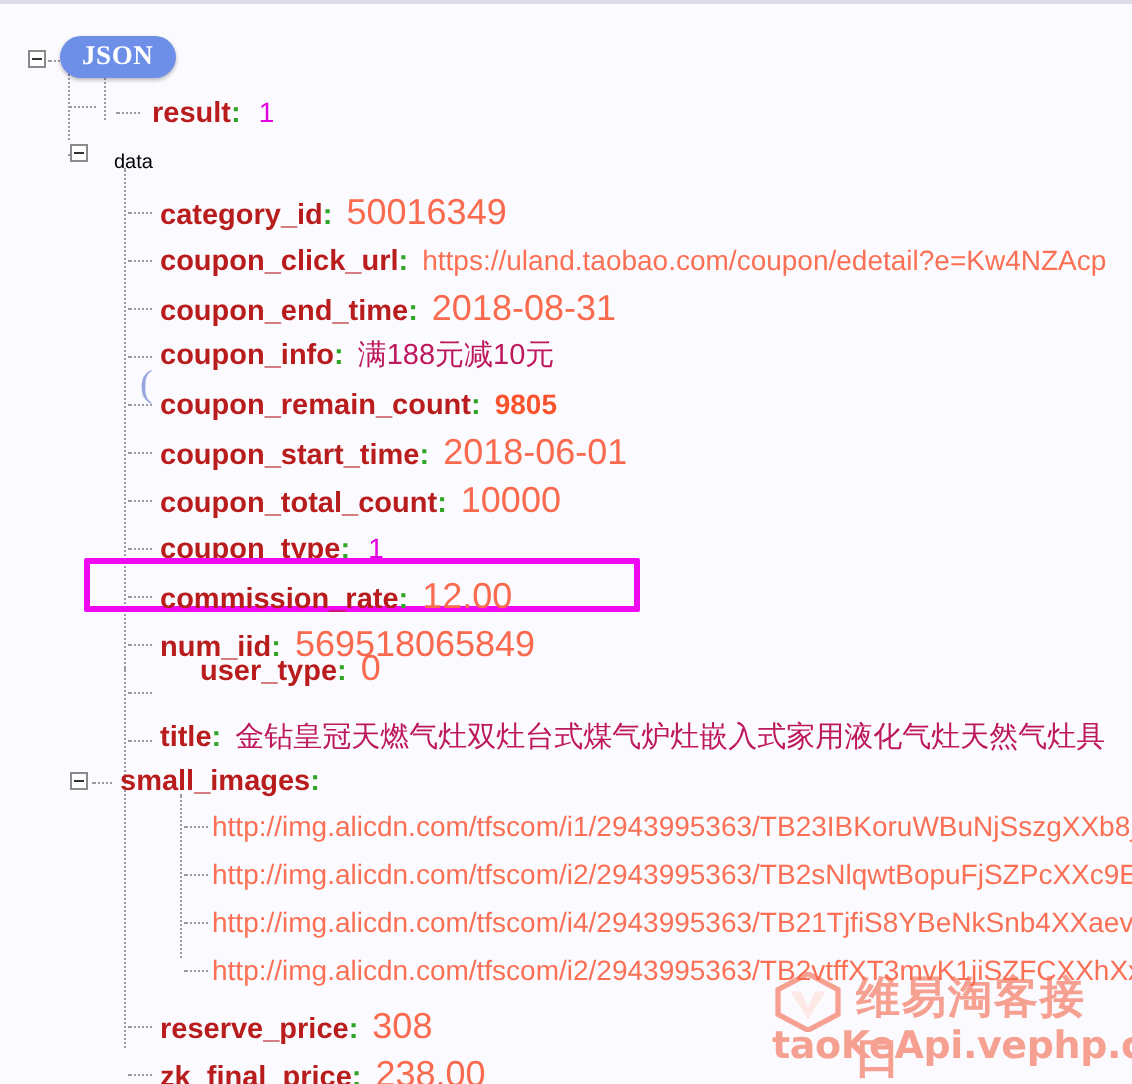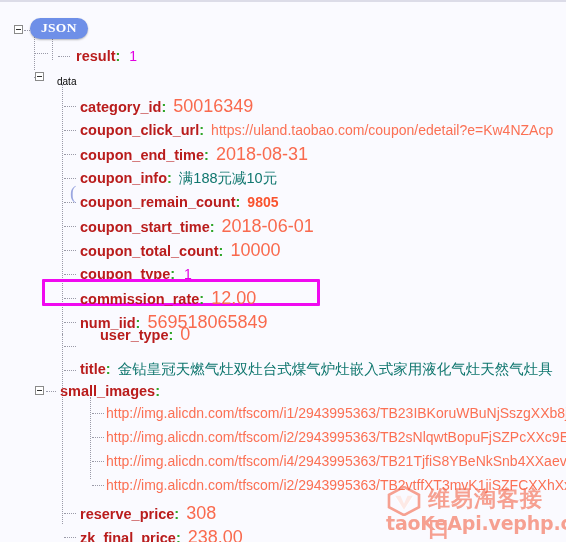--- a/index.html
+++ b/index.html
@@ -67,21 +67,21 @@
     font-weight: bold;
     margin-left: 7px;
     font-size: 14px;
   }
   .val-url {
     color: #fb7054;
     font-weight: normal;
     font-size: 14px;
   }
   .val-cjk {
-    color: #0f766e;
+    color: #be185d;
     font-size: 14.5px;
     margin-left: 7px;
   }
   .node-plain {
     color: #000000;
     font-weight: normal;
     font-size: 10px;
   }
 
   

